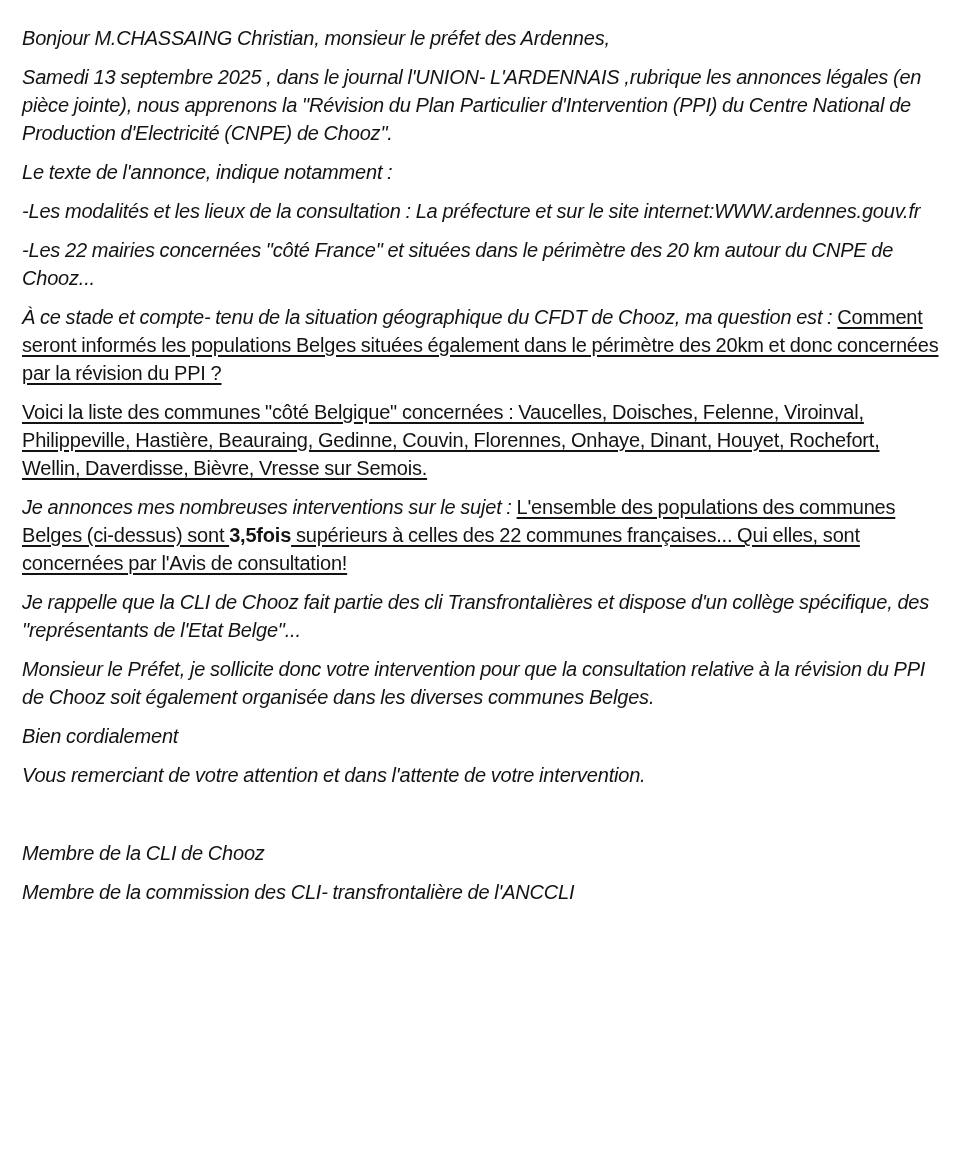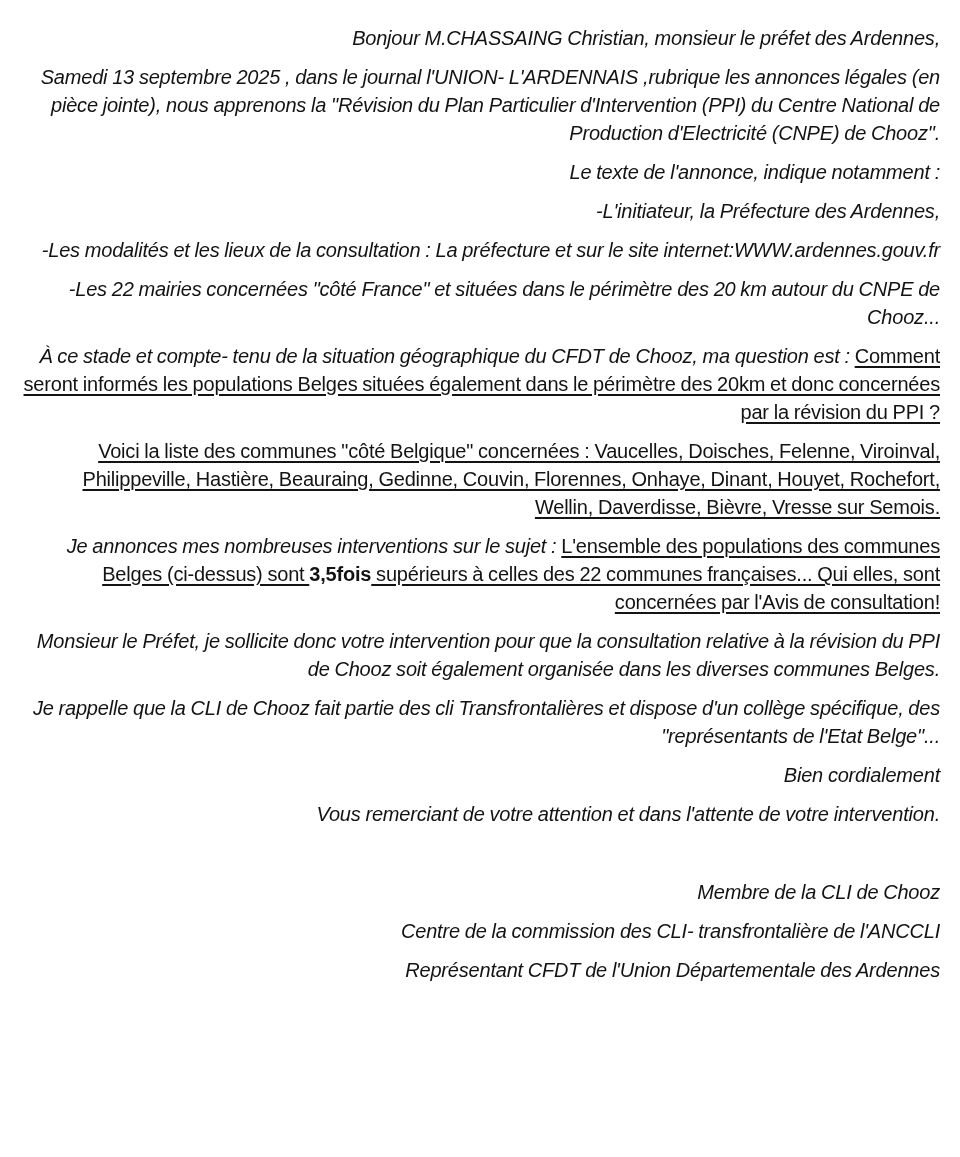--- a/index.html
+++ b/index.html
@@ -11,21 +11,20 @@
     width: 960px;
     height: 1157px;
     overflow: hidden;
     font-family: "Liberation Sans", sans-serif;
     color: #131313;
   }
   .letter {
     box-sizing: border-box;
     width: 960px;
     padding: 24px 20px 0 22px;
-    text-align: right;
   }
   p.para {
     margin: 0 0 11px 0;
     font-size: 20px;
     line-height: 28px;
     letter-spacing: -0.2px;
     word-spacing: -0.5px;
   }
   p.para.spacer {
     height: 28px;
@@ -47,28 +46,26 @@
   }
 </style>
 </head>
 <body>
 
 <main class="letter">
   <div id="letter-body">
       <p class="para"><span class="r-italic">Bonjour M.CHASSAING Christian, monsieur le préfet des Ardennes,</span></p>
       <p class="para"><span class="r-italic">Samedi 13 septembre 2025 , dans le journal l'UNION- L'ARDENNAIS ,rubrique les annonces légales (en pièce jointe), nous apprenons la "Révision du Plan Particulier d'Intervention (PPI) du Centre National de Production d'Electricité (CNPE) de Chooz".</span></p>
       <p class="para"><span class="r-italic">Le texte de l'annonce, indique notamment :</span></p>
-      <p class="para"><span class="r-italic">-L'initiateur, la Préfecture des Ardennes,</span></p>
       <p class="para"><span class="r-italic">-Les modalités et les lieux de la consultation : La préfecture et sur le site internet:WWW.ardennes.gouv.fr</span></p>
       <p class="para"><span class="r-italic">-Les 22 mairies concernées "côté France" et situées dans le périmètre des 20 km autour du CNPE de Chooz...</span></p>
       <p class="para"><span class="r-italic">À ce stade et compte- tenu de la situation géographique du CFDT de Chooz, ma question est : </span><span class="r-underline">Comment seront informés les populations Belges situées également dans le périmètre des 20km et donc concernées par la révision du PPI ?</span></p>
       <p class="para"><span class="r-underline">Voici la liste des communes "côté Belgique" concernées : Vaucelles, Doisches, Felenne, Viroinval, Philippeville, Hastière, Beauraing, Gedinne, Couvin, Florennes, Onhaye, Dinant, Houyet, Rochefort, Wellin, Daverdisse, Bièvre, Vresse sur Semois.</span></p>
       <p class="para"><span class="r-italic">Je annonces mes nombreuses interventions sur le sujet : </span><span class="r-underline">L'ensemble des populations des communes Belges (ci-dessus) sont </span><span class="r-underline-bold">3,5fois</span><span class="r-underline"> supérieurs à celles des 22 communes françaises... Qui elles, sont concernées par l'Avis de consultation!</span></p>
+      <p class="para"><span class="r-italic">Je rappelle que la CLI de Chooz fait partie des cli Transfrontalières et dispose d'un collège spécifique, des "représentants de l'Etat Belge"...</span></p>
       <p class="para"><span class="r-italic">Monsieur le Préfet, je sollicite donc votre intervention pour que la consultation relative à la révision du PPI de Chooz soit également organisée dans les diverses communes Belges.</span></p>
-      <p class="para"><span class="r-italic">Je rappelle que la CLI de Chooz fait partie des cli Transfrontalières et dispose d'un collège spécifique, des "représentants de l'Etat Belge"...</span></p>
       <p class="para"><span class="r-italic">Bien cordialement</span></p>
       <p class="para"><span class="r-italic">Vous remerciant de votre attention et dans l'attente de votre intervention.</span></p>
       <p class="para spacer"></p>
       <p class="para"><span class="r-italic">Membre de la CLI de Chooz</span></p>
-      <p class="para"><span class="r-italic">Centre de la commission des CLI- transfrontalière de l'ANCCLI</span></p>
-      <p class="para"><span class="r-italic">Représentant CFDT de l'Union Départementale des Ardennes</span></p>
+      <p class="para"><span class="r-italic">Membre de la commission des CLI- transfrontalière de l'ANCCLI</span></p>
     </div>
 </main>
 
 </body></html>

